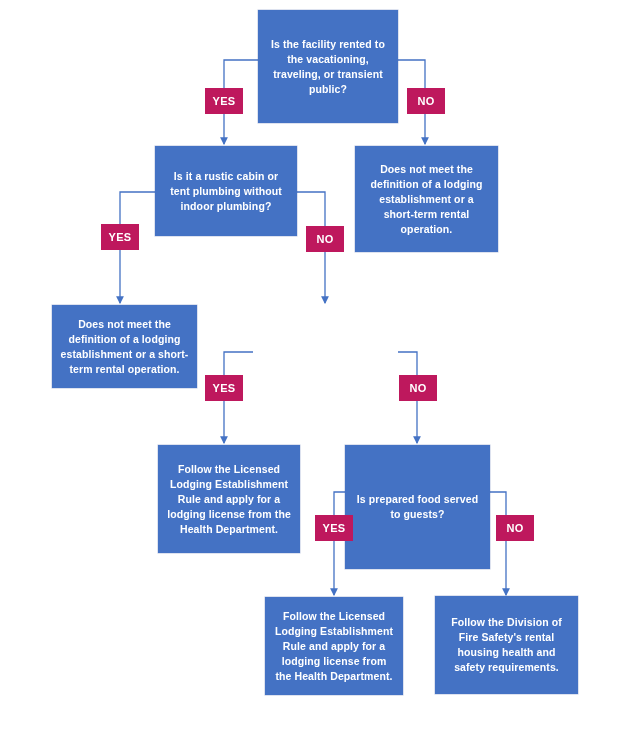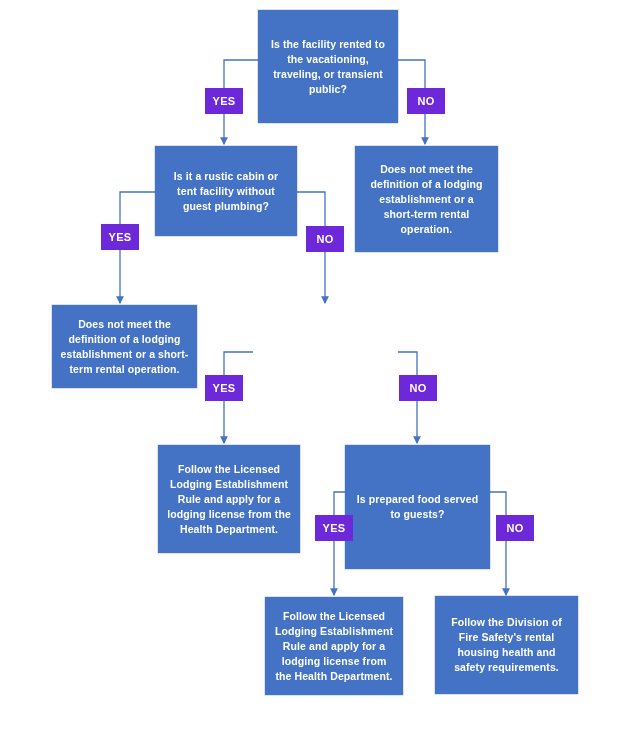--- a/index.html
+++ b/index.html
@@ -35,21 +35,21 @@
     box-shadow: 0 0 0 0.5px rgba(60,90,160,0.35);
     z-index: 3;
   }
   .node span {
     display: block;
     width: 100%;
   }
   .label {
     position: absolute;
     box-sizing: border-box;
-    background: #6d28d9;
+    background: #be185d;
     color: #ffffff;
     font-weight: bold;
     font-size: 11px;
     line-height: 26px;
     text-align: center;
     z-index: 5;
     letter-spacing: 0.3px;
   }
   .edges {
     position: absolute;
@@ -90,21 +90,21 @@
 
       <path d="M 490 492 L 506 492 L 506 595"></path>
     </g>
   </svg>
 
   <div class="node" style="left:258px; top:10px; width:140px; height:113px;">
     <span>Is the facility rented to the vacationing, traveling, or transient public?</span>
   </div>
 
   <div class="node" style="left:155px; top:146px; width:142px; height:90px;">
-    <span>Is it a rustic cabin or tent facility without guest plumbing?</span>
+    <span>Is it a rustic cabin or tent plumbing without indoor plumbing?</span>
   </div>
 
   <div class="node" style="left:355px; top:146px; width:143px; height:106px;">
     <span>Does not meet the definition of a lodging establishment or a short-term rental operation.</span>
   </div>
 
   <div class="node" style="left:52px; top:305px; width:145px; height:83px;">
     <span>Does not meet the definition of a lodging establishment or a short-term rental operation.</span>
   </div>
 

